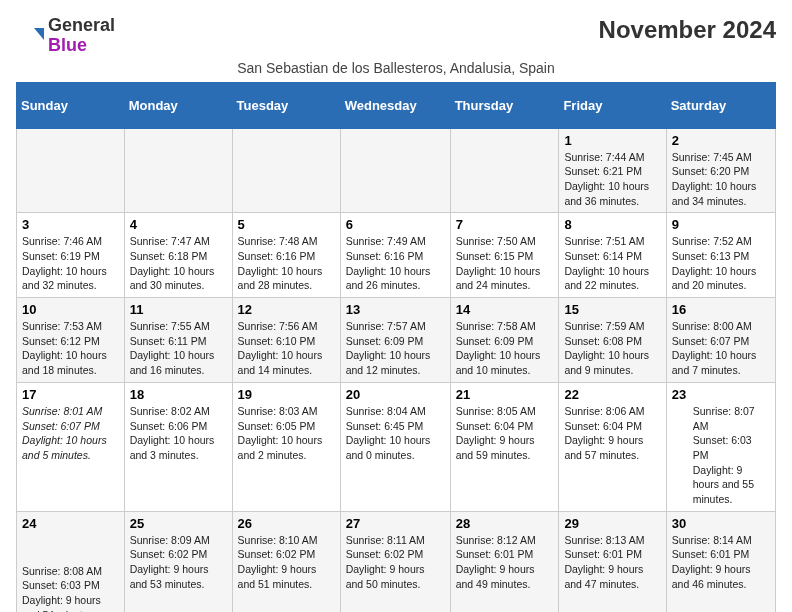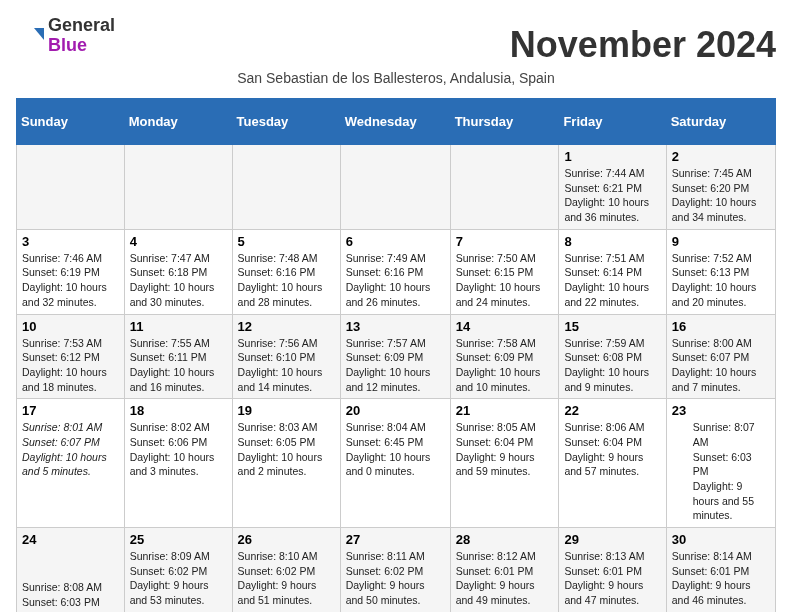--- a/index.html
+++ b/index.html
@@ -26,31 +26,30 @@
       font-weight: bold;
       line-height: 1.1;
     }
     .logo-general { color: #333; }
     .logo-blue { color: #a21caf; }
     .logo-icon {
       width: 28px;
       height: 28px;
     }
     .month-title {
-      font-size: 36px;
+      font-size: 24px;
       font-weight: bold;
       color: #333;
       text-align: right;
-      margin-top: 8px;
     }
     .location-subtitle {
       text-align: center;
       font-size: 14px;
       color: #444;
-      margin-bottom: 12px;
+      margin-bottom: 6px;
     }
     table {
       width: 100%;
       border-collapse: collapse;
       font-size: 11px;
     }
     thead tr th {
       background-color: #2a6db5;
       color: #fff;
       padding: 15px 4px;

